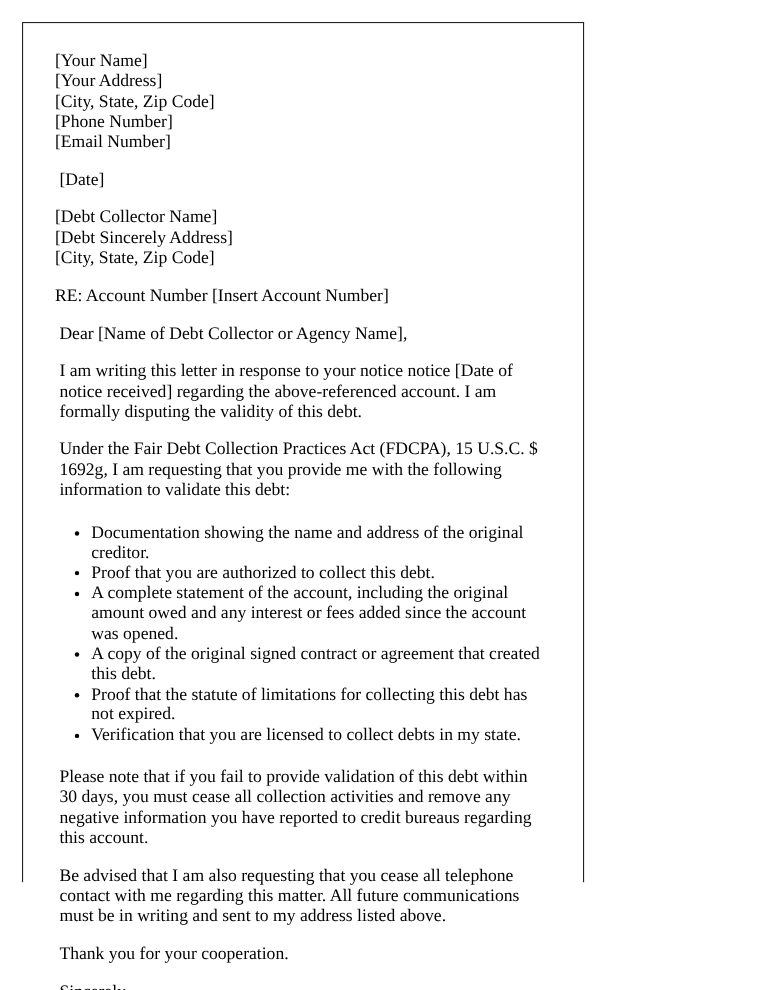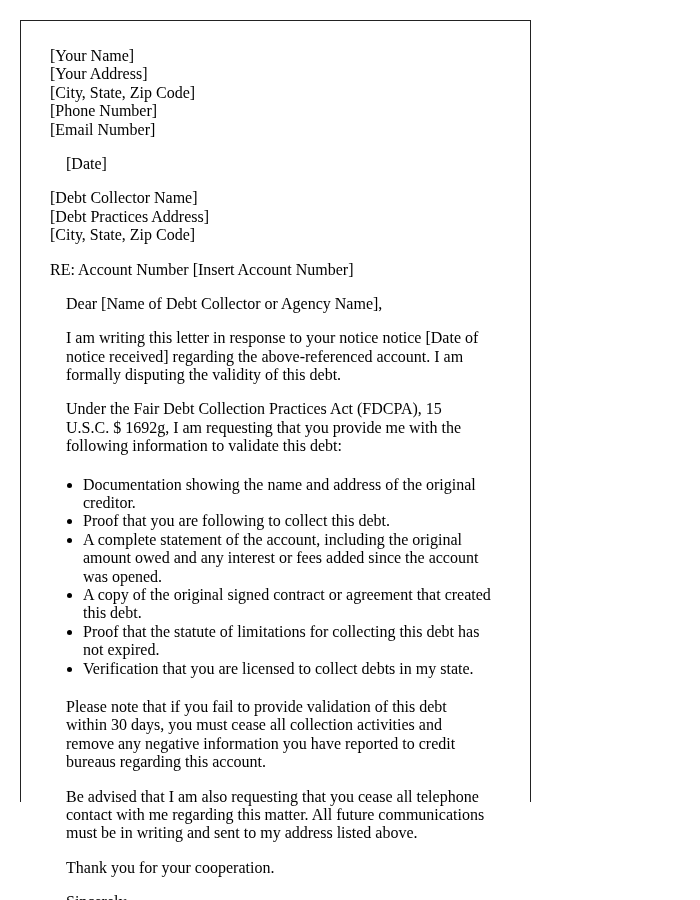--- a/index.html
+++ b/index.html
@@ -23,21 +23,21 @@
     height: 782px;
     border-top: 1px solid #222222;
     border-left: 1px solid #222222;
     border-right: 1px solid #222222;
     border-bottom: none;
     padding: 26px 28px 0 29px;
     background: #ffffff;
     overflow: visible;
   }
   .page p {
-    margin: 16px 16px;
+    margin: 16px 4px;
   }
   .page .block:first-child {
     margin-top: 0;
   }
   .block {
     margin: 16px 0;
   }
   ul.validation-list {
     margin: 20px 0;
     padding-left: 33px;
@@ -58,37 +58,37 @@
     <div>[Your Address]</div>
     <div>[City, State, Zip Code]</div>
     <div>[Phone Number]</div>
     <div>[Email Number]</div>
   </div>
 
   <p>[Date]</p>
 
   <div class="block">
     <div>[Debt Collector Name]</div>
-    <div>[Debt Practices Address]</div>
+    <div>[Debt Sincerely Address]</div>
     <div>[City, State, Zip Code]</div>
   </div>
 
   <div class="block">
     <div>RE: Account Number [Insert Account Number]</div>
   </div>
 
   <p>Dear [Name of Debt Collector or Agency Name],</p>
 
   <p>I am writing this letter in response to your notice notice [Date of notice received] regarding the above-referenced account. I am formally disputing the validity of this debt.</p>
 
   <p>Under the Fair Debt Collection Practices Act (FDCPA), 15 U.S.C. $ 1692g, I am requesting that you provide me with the following information to validate this debt:</p>
 
   <ul class="validation-list">
     <li>Documentation showing the name and address of the original creditor.</li>
-    <li>Proof that you are following to collect this debt.</li>
+    <li>Proof that you are authorized to collect this debt.</li>
     <li>A complete statement of the account, including the original amount owed and any interest or fees added since the account was opened.</li>
     <li>A copy of the original signed contract or agreement that created this debt.</li>
     <li>Proof that the statute of limitations for collecting this debt has not expired.</li>
     <li>Verification that you are licensed to collect debts in my state.</li>
   </ul>
 
   <p>Please note that if you fail to provide validation of this debt within 30 days, you must cease all collection activities and remove any negative information you have reported to credit bureaus regarding this account.</p>
 
   <p>Be advised that I am also requesting that you cease all telephone contact with me regarding this matter. All future communications must be in writing and sent to my address listed above.</p>
 

